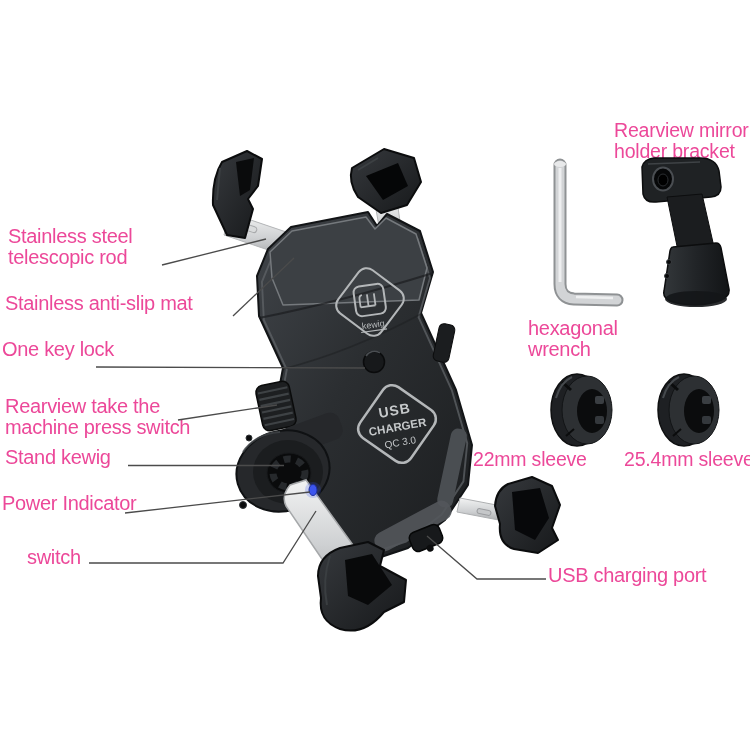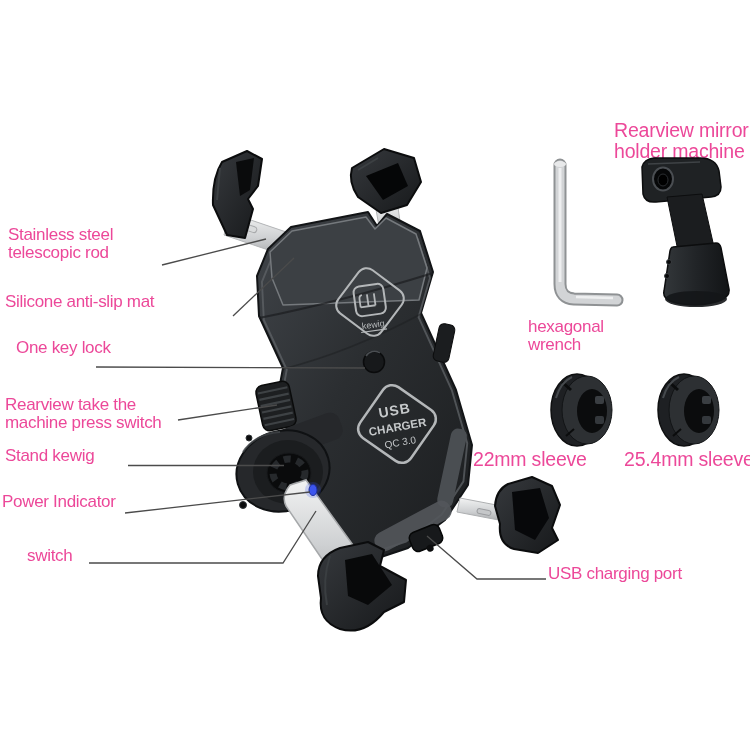--- a/index.html
+++ b/index.html
@@ -4,39 +4,39 @@
 <style>
   html,body{margin:0;padding:0;background:#ffffff;}
   .stage{
     position:relative;width:750px;height:750px;background:#ffffff;
     font-family:"Liberation Sans", sans-serif;overflow:hidden;
   }
   .label{
     position:absolute;color:#ec4899;line-height:1.06;white-space:nowrap;z-index:2;
     letter-spacing:-0.3px;
   }
-  .lbl-lg{font-size:17px;}
+  .lbl-lg{font-size:20px;}
   .lbl-md{font-size:19.5px;letter-spacing:-0.2px;}
   svg.art{position:absolute;left:0;top:0;z-index:5;pointer-events:none;}
 </style>
 </head>
 <body>
 
 <div class="stage">
 
   <div class="label lbl-lg" style="left:8px;top:226px">
     <div>Stainless steel</div>
     <div>telescopic rod</div>
   </div>
 
   <div class="label lbl-lg" style="left:5px;top:293px">
-    <div>Silicone anti-slip mat</div>
-  </div>
-
-  <div class="label lbl-lg" style="left:16px;top:339px">
+    <div>Stainless anti-slip mat</div>
+  </div>
+
+  <div class="label lbl-lg" style="left:2px;top:339px">
     <div>One key lock</div>
   </div>
 
   <div class="label lbl-lg" style="left:5px;top:396px">
     <div>Rearview take the</div>
     <div>machine press switch</div>
   </div>
 
   <div class="label lbl-lg" style="left:5px;top:447px">
     <div>Stand kewig</div>
@@ -49,21 +49,21 @@
   <div class="label lbl-lg" style="left:27px;top:547px">
     <div>switch</div>
   </div>
 
   <div class="label lbl-lg" style="left:548px;top:565px">
     <div>USB charging port</div>
   </div>
 
   <div class="label lbl-md" style="left:614px;top:120px">
     <div>Rearview mirror</div>
-    <div>holder machine</div>
+    <div>holder bracket</div>
   </div>
 
   <div class="label lbl-lg" style="left:528px;top:318px">
     <div>hexagonal</div>
     <div>wrench</div>
   </div>
 
   <div class="label lbl-md" style="left:473px;top:449px">
     <div>22mm sleeve</div>
   </div>

